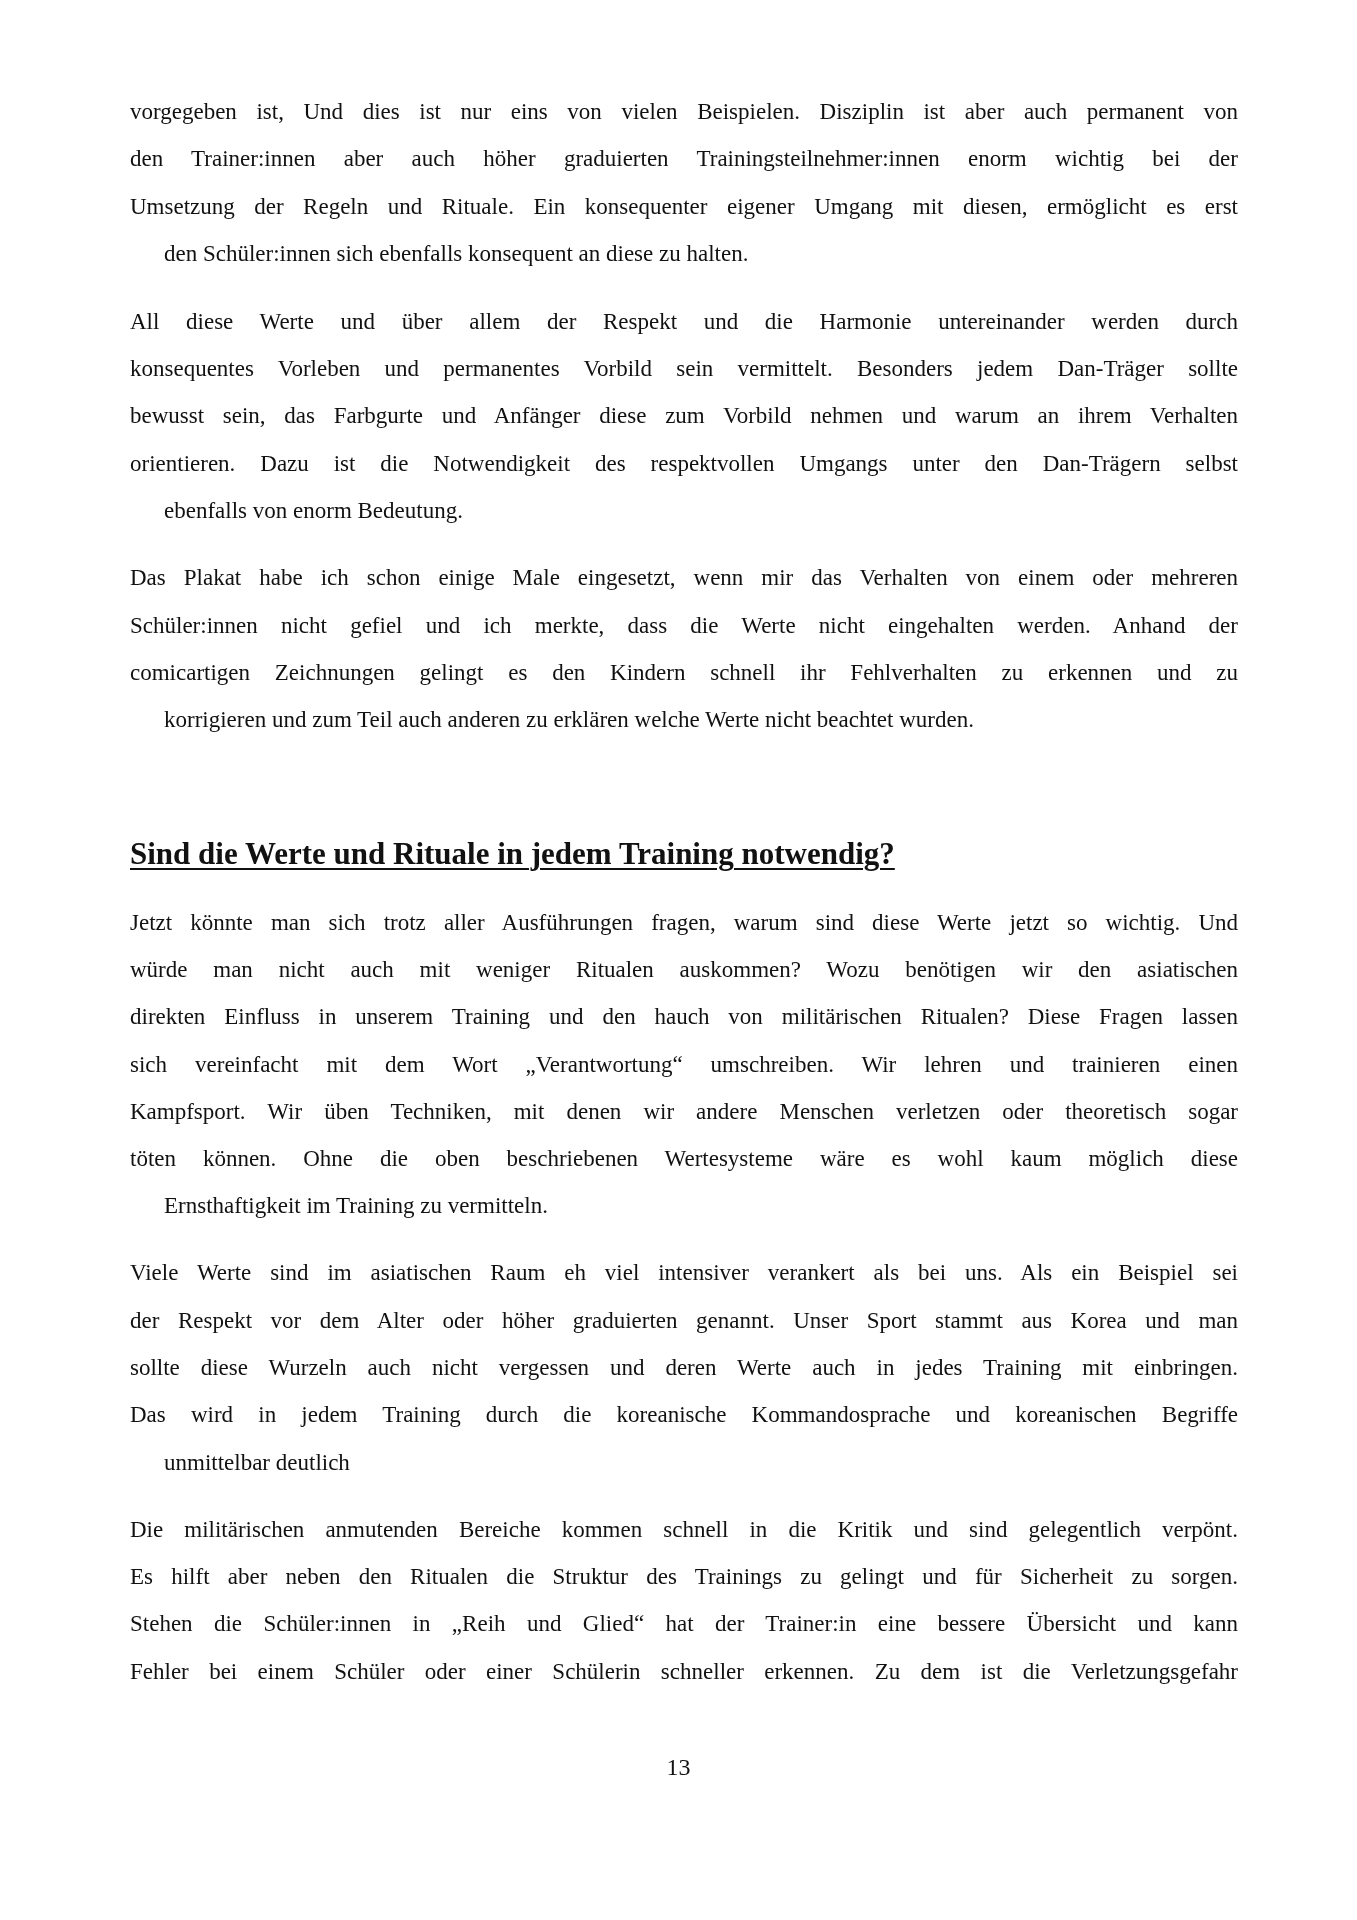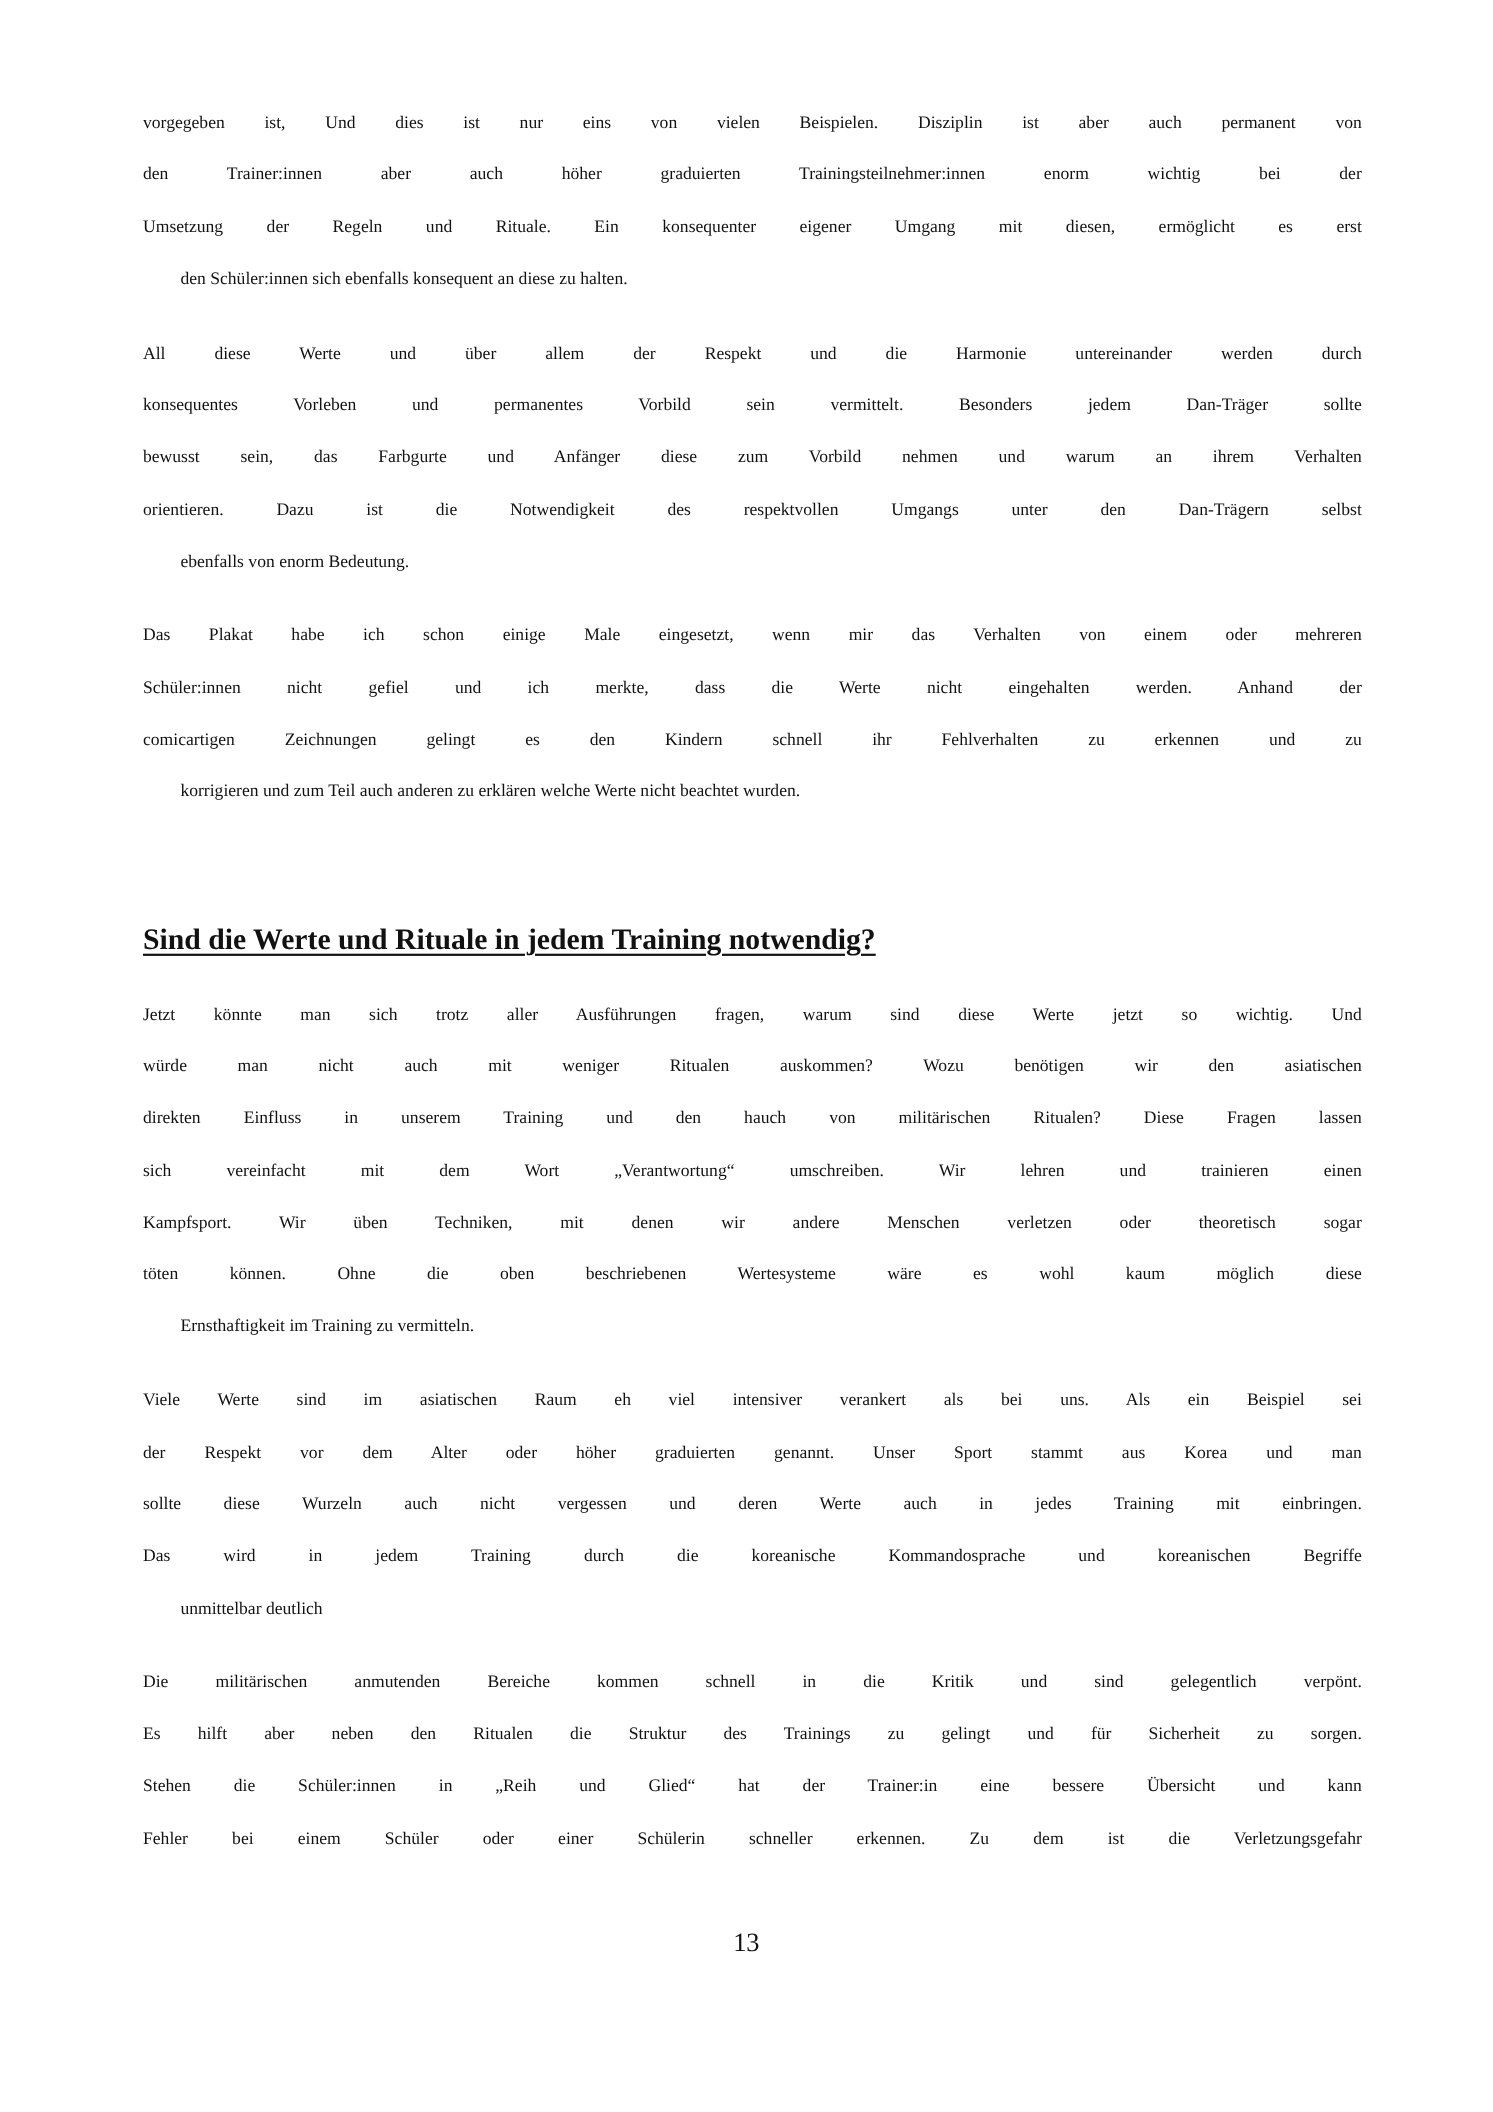--- a/index.html
+++ b/index.html
@@ -18,34 +18,34 @@
     .page {
       position: absolute;
       left: 130px;
       top: 0;
       width: 1108px;
     }
     .line {
       position: absolute;
       left: 0;
       width: 1108px;
-      font-size: 16px;
+      font-size: 23px;
       line-height: 30px;
       white-space: nowrap;
       text-align: justify;
       text-align-last: justify;
     }
     .line.last {
       text-align-last: left;
       margin-left: 34px;
     }
     .heading {
       position: absolute;
       left: 0;
-      font-size: 27px;
+      font-size: 31px;
       font-weight: bold;
       line-height: 32px;
       text-decoration: underline;
       text-decoration-thickness: 2px;
       text-underline-offset: 4px;
       white-space: nowrap;
     }
     .page-number {
       position: absolute;
       left: 0;

